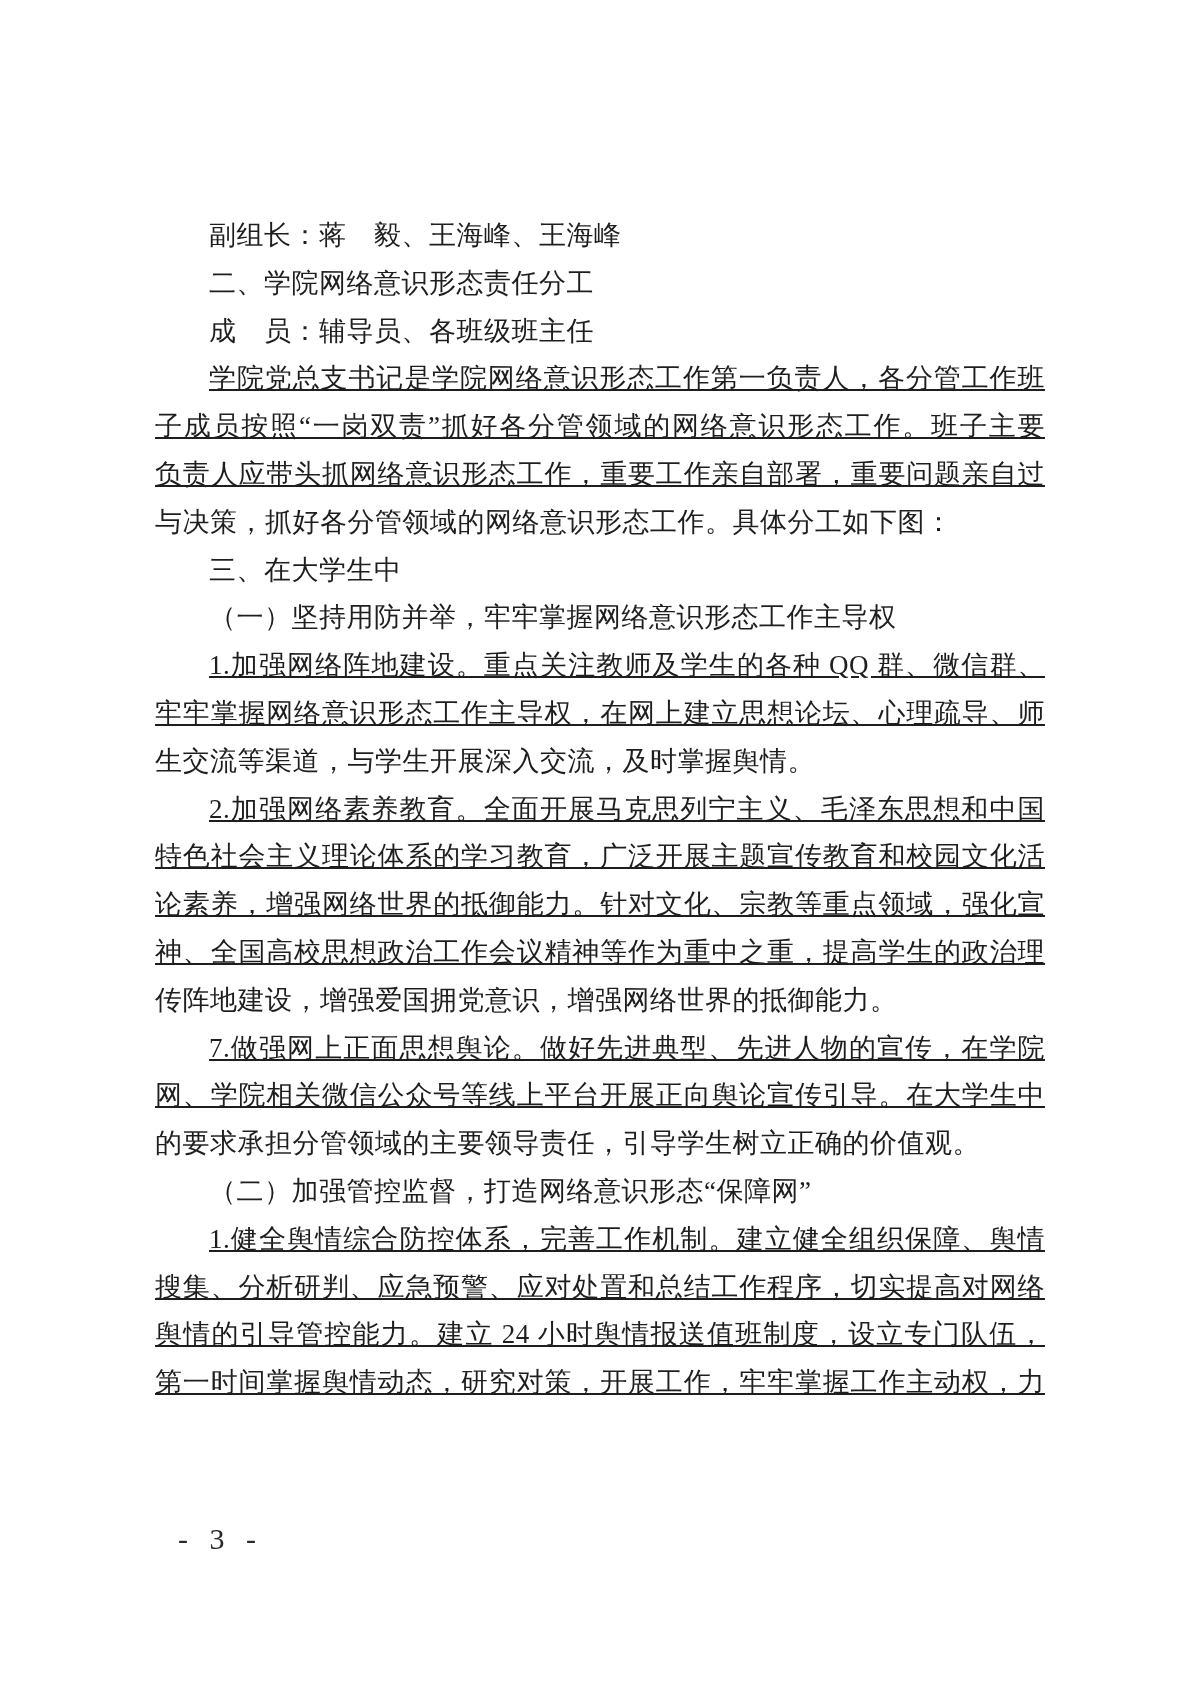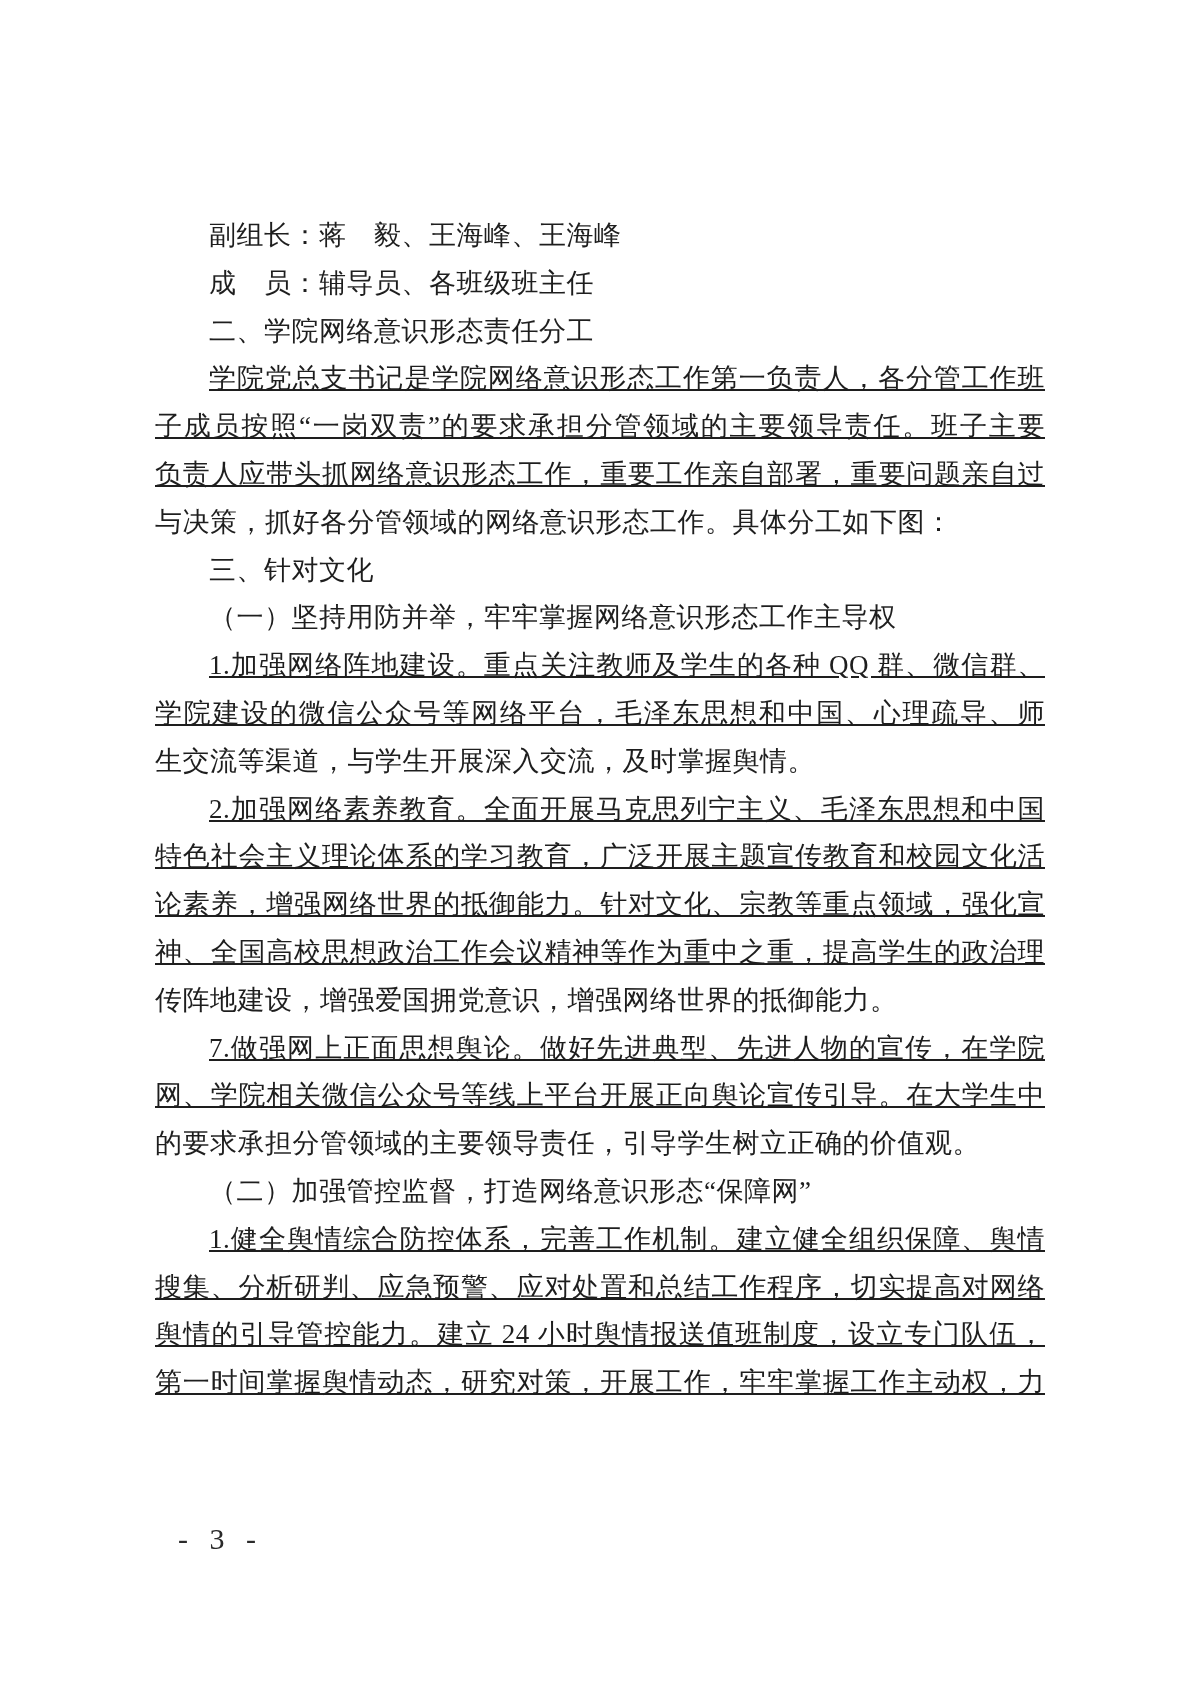--- a/index.html
+++ b/index.html
@@ -48,30 +48,30 @@
     letter-spacing: 7px;
     color: #2a2a2a;
   }
 </style>
 </head>
 <body>
 
 <div class="page">
   <div class="body-text" id="doc-lines">
       <div class="doc-line indent">副组长：蒋　毅、王海峰、王海峰</div>
+      <div class="doc-line indent">二、学院网络意识形态责任分工</div>
       <div class="doc-line indent">成　员：辅导员、各班级班主任</div>
-      <div class="doc-line indent">二、学院网络意识形态责任分工</div>
       <div class="doc-line indent fill">学院党总支书记是学院网络意识形态工作第一负责人，各分管工作班</div>
-      <div class="doc-line fill">子成员按照“一岗双责”的要求承担分管领域的主要领导责任。班子主要</div>
+      <div class="doc-line fill">子成员按照“一岗双责”抓好各分管领域的网络意识形态工作。班子主要</div>
       <div class="doc-line fill">负责人应带头抓网络意识形态工作，重要工作亲自部署，重要问题亲自过</div>
       <div class="doc-line">与决策，抓好各分管领域的网络意识形态工作。具体分工如下图：</div>
-      <div class="doc-line indent">三、针对文化</div>
+      <div class="doc-line indent">三、在大学生中</div>
       <div class="doc-line indent">（一）坚持用防并举，牢牢掌握网络意识形态工作主导权</div>
       <div class="doc-line indent fill">1.加强网络阵地建设。重点关注教师及学生的各种 QQ 群、微信群、</div>
-      <div class="doc-line fill">学院建设的微信公众号等网络平台，毛泽东思想和中国、心理疏导、师</div>
+      <div class="doc-line fill">牢牢掌握网络意识形态工作主导权，在网上建立思想论坛、心理疏导、师</div>
       <div class="doc-line">生交流等渠道，与学生开展深入交流，及时掌握舆情。</div>
       <div class="doc-line indent fill">2.加强网络素养教育。全面开展马克思列宁主义、毛泽东思想和中国</div>
       <div class="doc-line fill">特色社会主义理论体系的学习教育，广泛开展主题宣传教育和校园文化活动</div>
       <div class="doc-line fill">论素养，增强网络世界的抵御能力。针对文化、宗教等重点领域，强化宣</div>
       <div class="doc-line fill">神、全国高校思想政治工作会议精神等作为重中之重，提高学生的政治理</div>
       <div class="doc-line">传阵地建设，增强爱国拥党意识，增强网络世界的抵御能力。</div>
       <div class="doc-line indent fill">7.做强网上正面思想舆论。做好先进典型、先进人物的宣传，在学院</div>
       <div class="doc-line fill">网、学院相关微信公众号等线上平台开展正向舆论宣传引导。在大学生中</div>
       <div class="doc-line">的要求承担分管领域的主要领导责任，引导学生树立正确的价值观。</div>
       <div class="doc-line indent">（二）加强管控监督，打造网络意识形态“保障网”</div>

